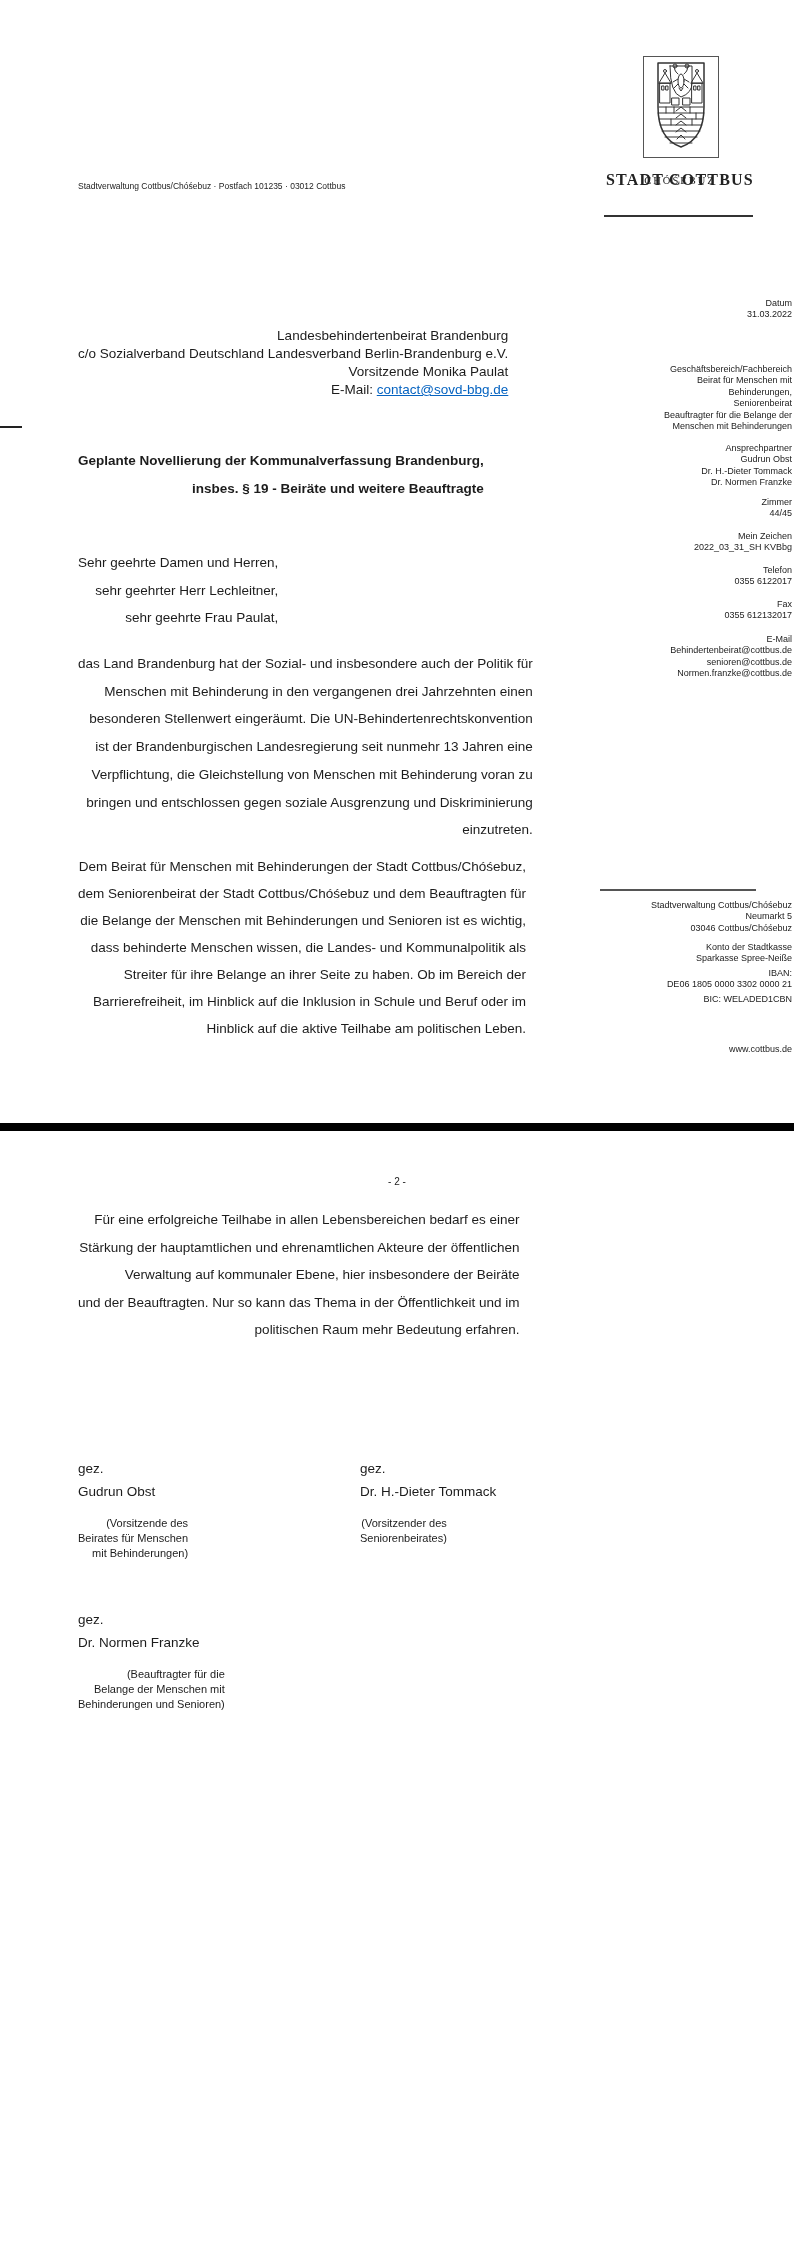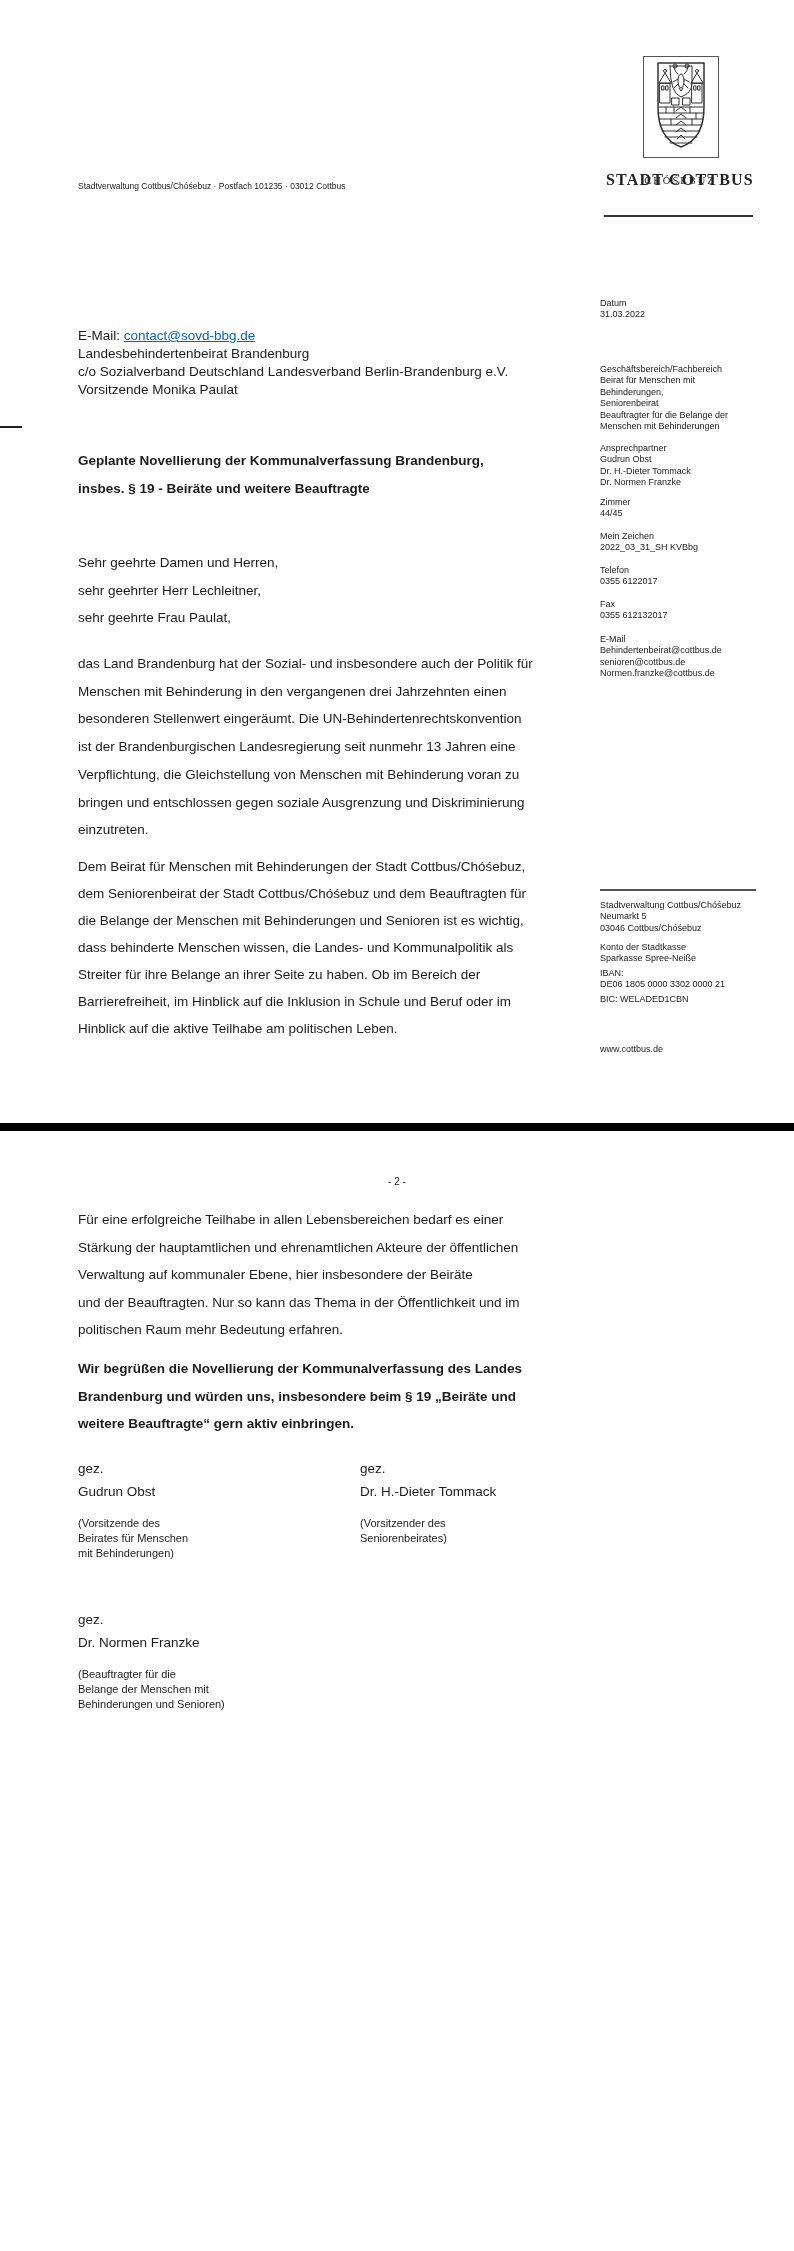--- a/index.html
+++ b/index.html
@@ -8,21 +8,21 @@
     font-family: "Liberation Sans", "DejaVu Sans", sans-serif;
     color: #1c1c1c;
   }
   .page {
     position: relative;
     width: 794px;
     height: 2251px;
     background: #ffffff;
     overflow: hidden;
   }
-  .abs { position: absolute; white-space: nowrap; }
+  .abs { position: absolute; white-space: nowrap; text-align: right; }
 
   
   .crest-frame {
     position: absolute; left: 643px; top: 56px;
     width: 76px; height: 102px;
     border: 1px solid #555;
     display: flex; align-items: center; justify-content: center;
     background: #fff;
   }
   .crest-title {
@@ -119,22 +119,22 @@
     </span>
   </div>
   <div class="abs crest-title">STADT COTTBUS</div>
   <div class="abs crest-subtitle">CHÓŚEBUZ</div>
   <div class="abs crest-rule"></div>
 
   <div class="abs sender-line">Stadtverwaltung Cottbus/Chóśebuz · Postfach 101235 · 03012 Cottbus</div>
 
 
   <div class="abs recipient-2">
+    <div>Landesbehindertenbeirat Brandenburg<br>c/o Sozialverband Deutschland Landesverband Berlin-Brandenburg e.V.<br>Vorsitzende Monika Paulat</div>
     <div><span>E-Mail: </span><a href="#" class="mail-link" style="color:#0563c1">contact@sovd-bbg.de</a></div>
-    <div>Landesbehindertenbeirat Brandenburg<br>c/o Sozialverband Deutschland Landesverband Berlin-Brandenburg e.V.<br>Vorsitzende Monika Paulat</div>
   </div>
 
   <div class="abs fold-mark"></div>
 
   <div class="abs subject">Geplante Novellierung der Kommunalverfassung Brandenburg,<br>insbes. § 19 - Beiräte und weitere Beauftragte</div>
 
   <div class="abs salutation">Sehr geehrte Damen und Herren,<br>sehr geehrter Herr Lechleitner,<br>sehr geehrte Frau Paulat,</div>
 
   <div class="abs para-1">das Land Brandenburg hat der Sozial- und insbesondere auch der Politik für<br>Menschen mit Behinderung in den vergangenen drei Jahrzehnten einen<br>besonderen Stellenwert eingeräumt. Die UN-Behindertenrechtskonvention<br>ist der Brandenburgischen Landesregierung seit nunmehr 13 Jahren eine<br>Verpflichtung, die Gleichstellung von Menschen mit Behinderung voran zu<br>bringen und entschlossen gegen soziale Ausgrenzung und Diskriminierung<br>einzutreten.</div>
   <div class="abs para-2">Dem Beirat für Menschen mit Behinderungen der Stadt Cottbus/Chóśebuz,<br>dem Seniorenbeirat der Stadt Cottbus/Chóśebuz und dem Beauftragten für<br>die Belange der Menschen mit Behinderungen und Senioren ist es wichtig,<br>dass behinderte Menschen wissen, die Landes- und Kommunalpolitik als<br>Streiter für ihre Belange an ihrer Seite zu haben. Ob im Bereich der<br>Barrierefreiheit, im Hinblick auf die Inklusion in Schule und Beruf oder im<br>Hinblick auf die aktive Teilhabe am politischen Leben.</div>
@@ -175,21 +175,20 @@
   <div class="abs info info-address">Stadtverwaltung Cottbus/Chóśebuz<br>Neumarkt 5<br>03046 Cottbus/Chóśebuz</div>
   <div class="abs info info-bank">Konto der Stadtkasse<br>Sparkasse Spree-Neiße</div>
   <div class="abs info info-iban">IBAN:<br>DE06 1805 0000 3302 0000 21</div>
   <div class="abs info info-bic">BIC: WELADED1CBN</div>
   <div class="abs info info-web">www.cottbus.de</div>
 
   <div class="abs page-separator"></div>
   <div class="abs page-number">- 2 -</div>
 
   <div class="abs para-3">Für eine erfolgreiche Teilhabe in allen Lebensbereichen bedarf es einer<br>Stärkung der hauptamtlichen und ehrenamtlichen Akteure der öffentlichen<br>Verwaltung auf kommunaler Ebene, hier insbesondere der Beiräte<br>und der Beauftragten. Nur so kann das Thema in der Öffentlichkeit und im<br>politischen Raum mehr Bedeutung erfahren.</div>
-  <div class="abs para-bold">Wir begrüßen die Novellierung der Kommunalverfassung des Landes<br>Brandenburg und würden uns, insbesondere beim § 19 „Beiräte und<br>weitere Beauftragte“ gern aktiv einbringen.</div>
 
   <div class="abs sig sig-1">
     <div class="gez">gez.</div>
     <div class="sig-name">Gudrun Obst</div>
     <div class="sig-role">(Vorsitzende des<br>Beirates für Menschen<br>mit Behinderungen)</div>
   </div>
   <div class="abs sig sig-2">
     <div class="gez">gez.</div>
     <div class="sig-name">Dr. H.-Dieter Tommack</div>
     <div class="sig-role">(Vorsitzender des<br>Seniorenbeirates)</div>

